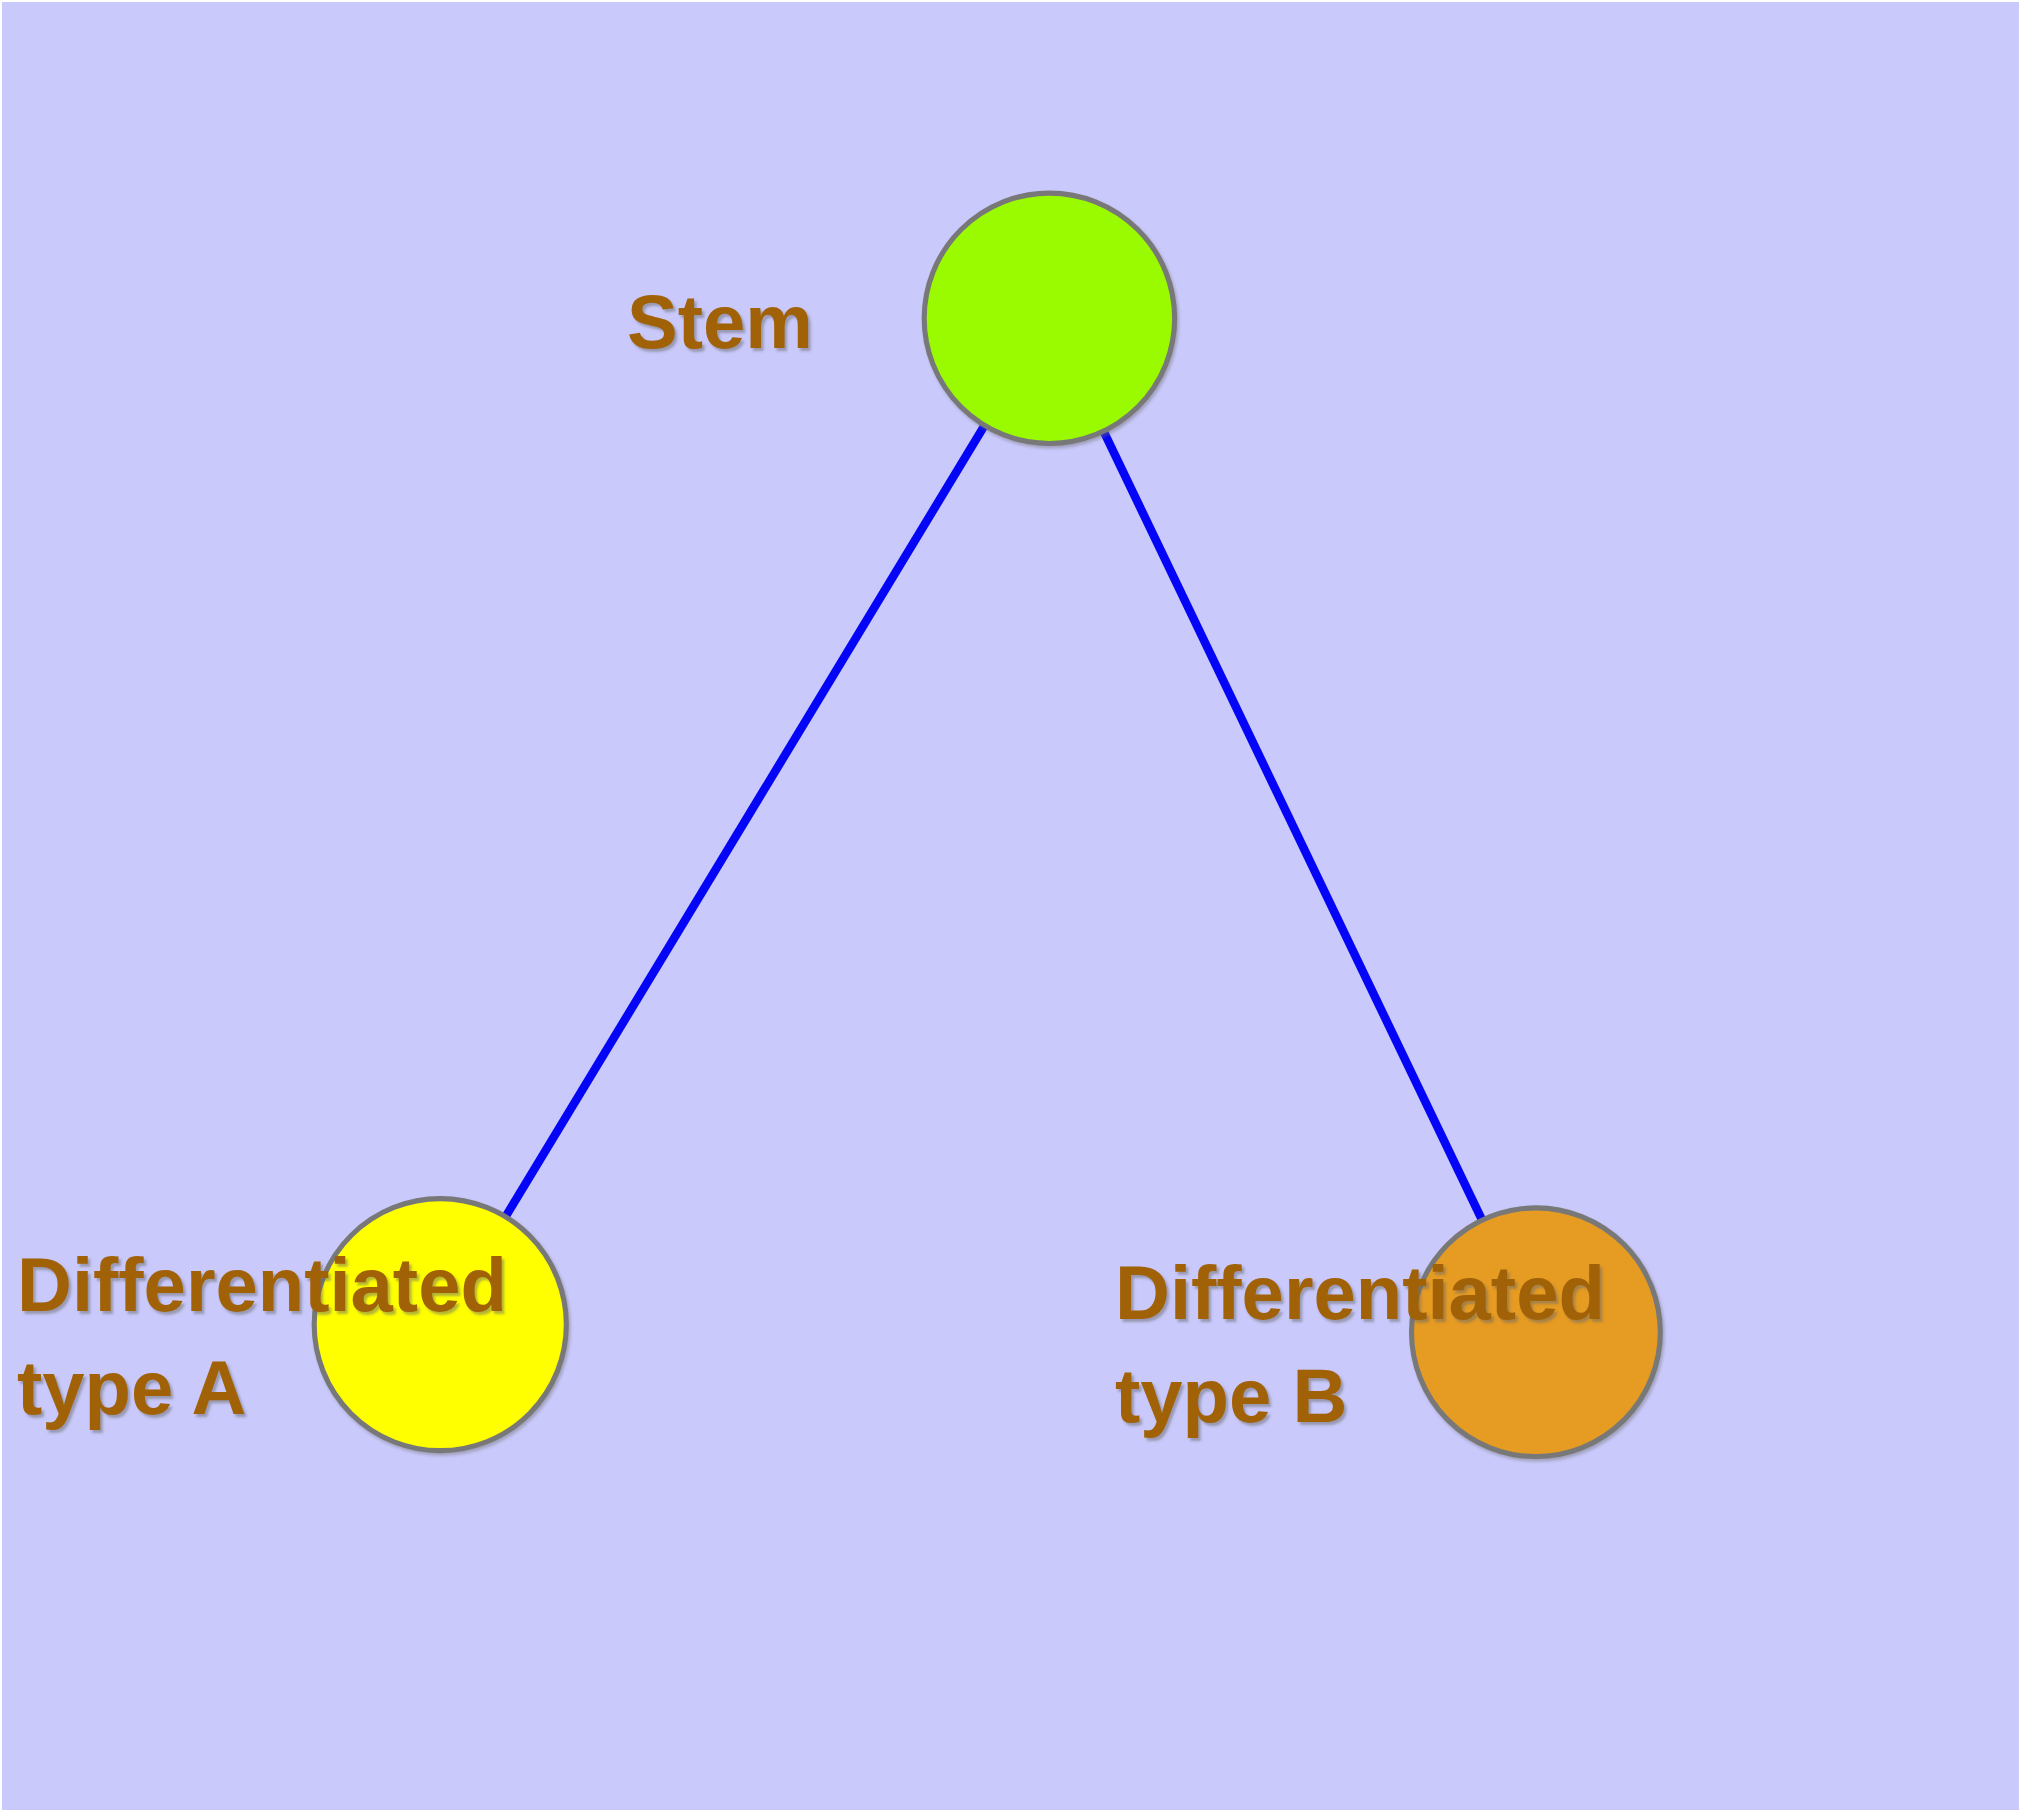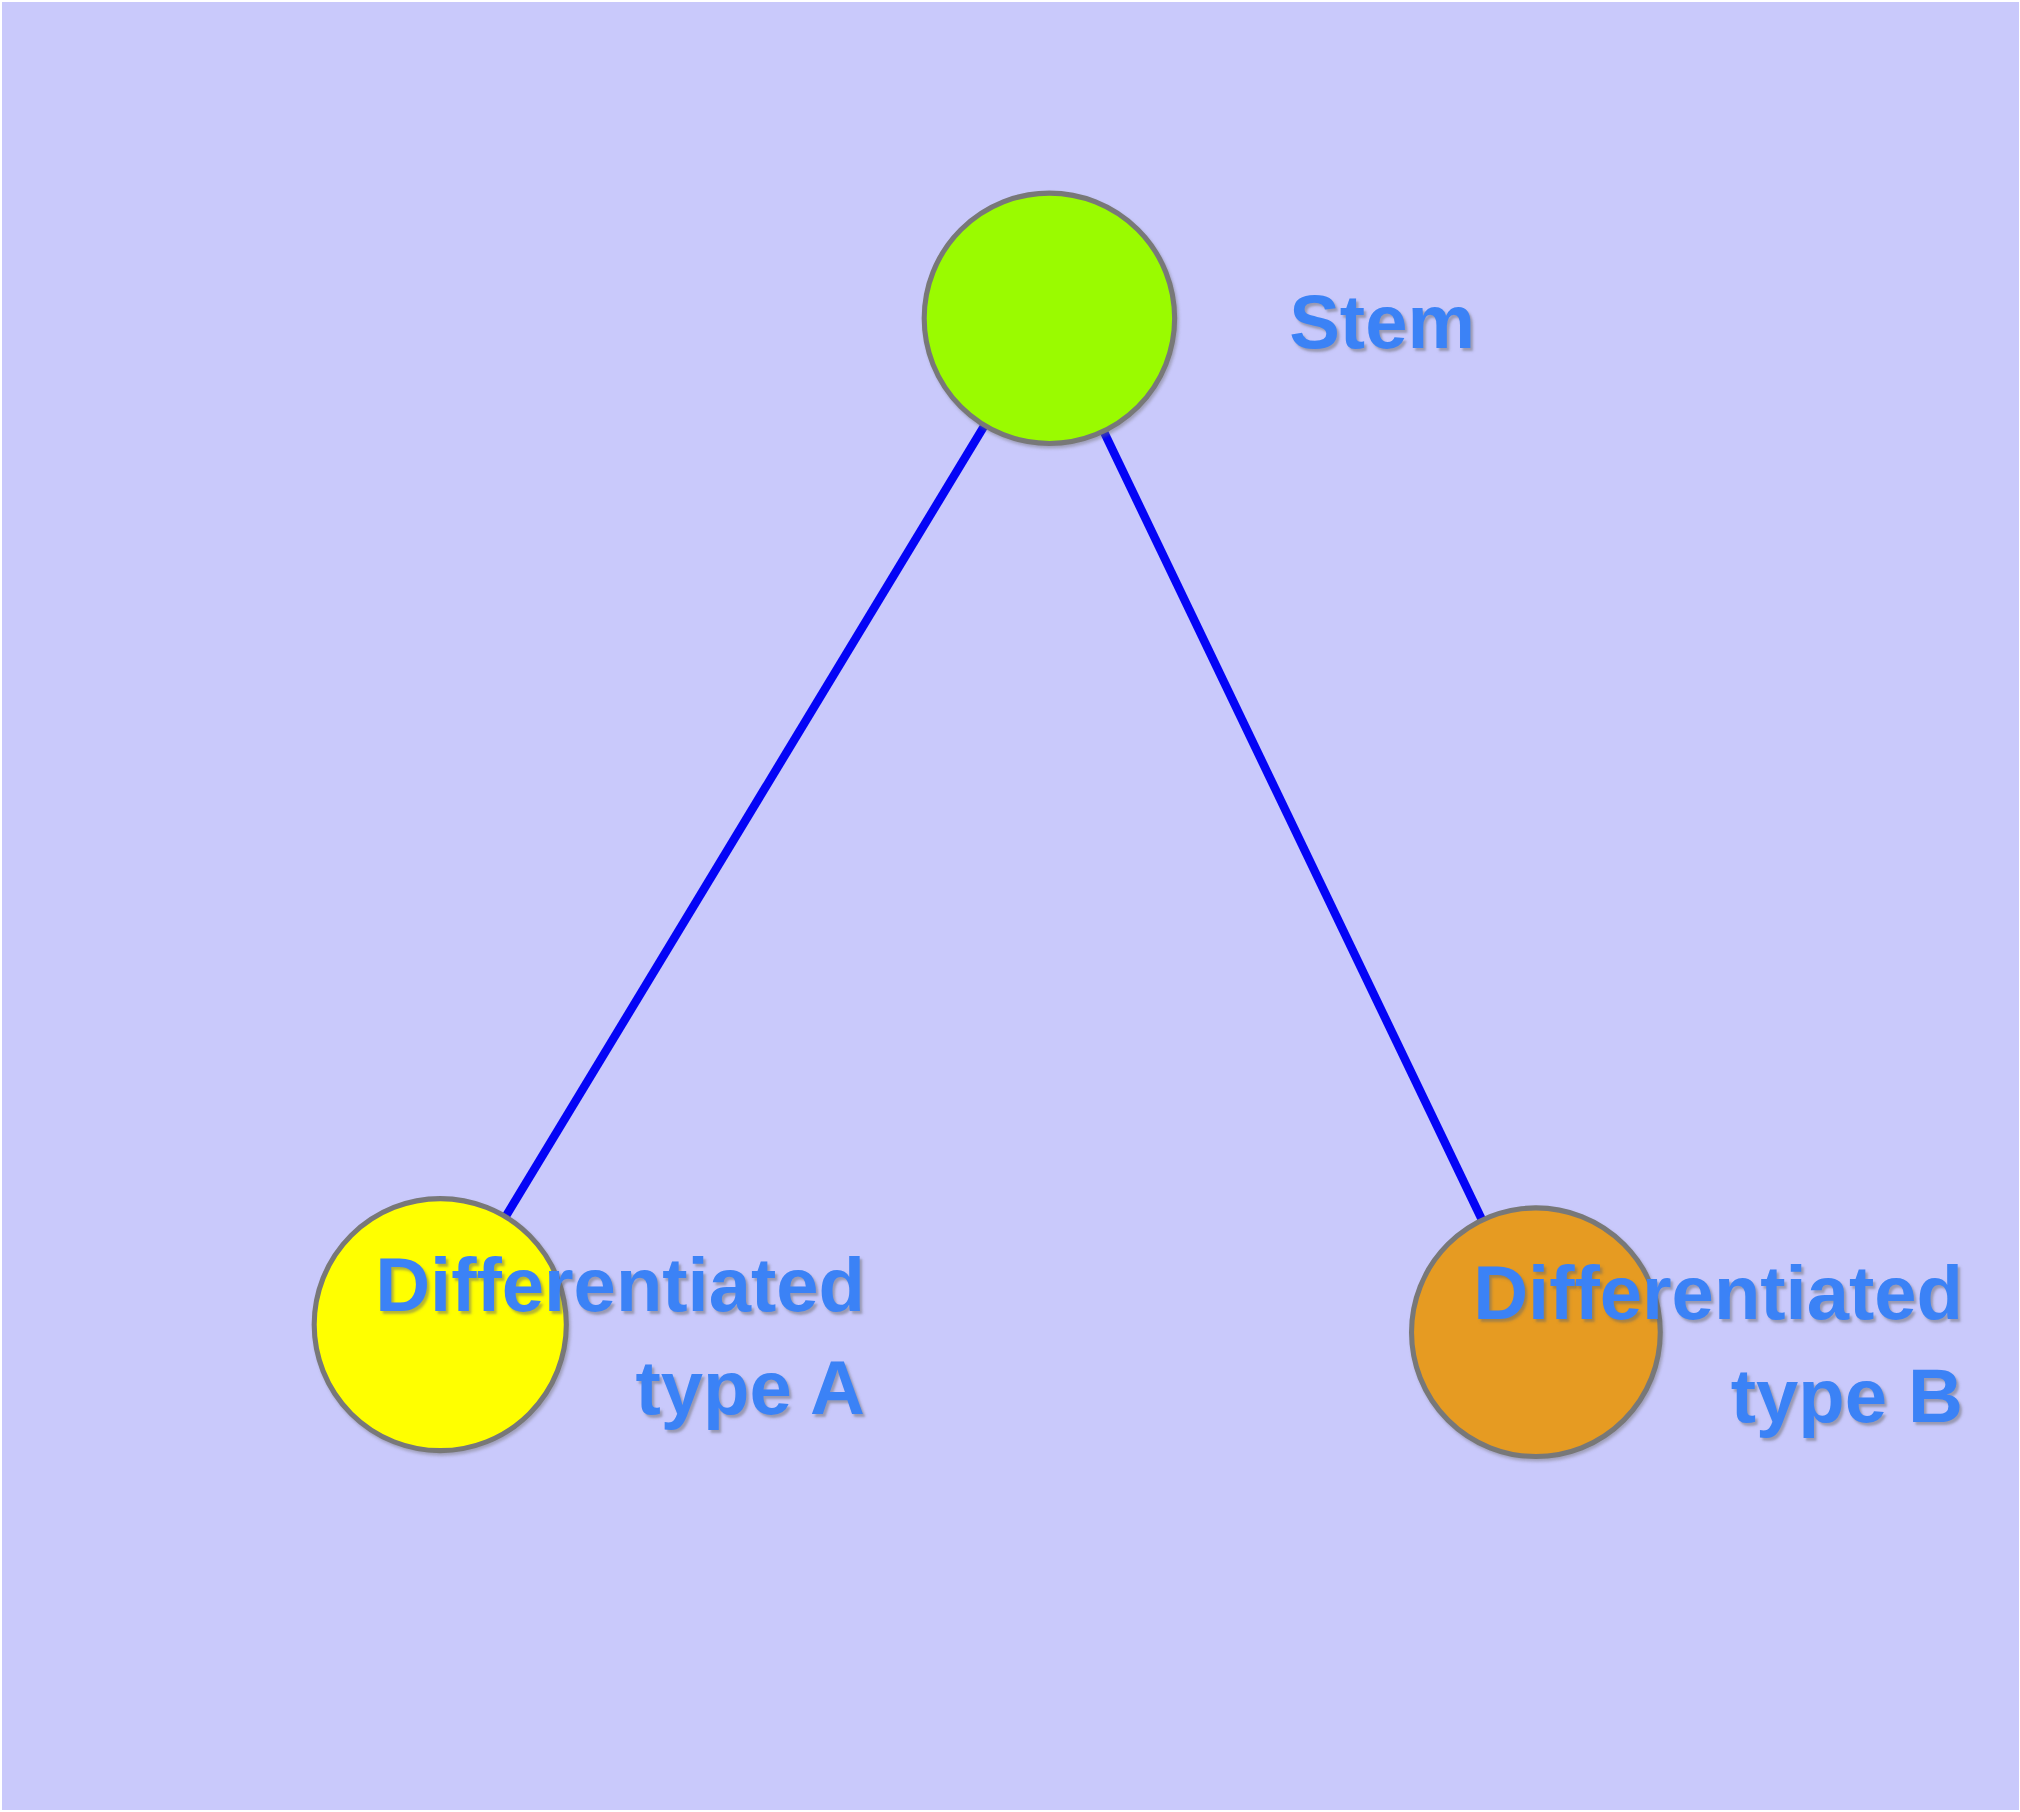--- a/index.html
+++ b/index.html
@@ -34,25 +34,25 @@
     fill: none;
   }
   .graph-node {
     stroke-width: 6px;
     filter: drop-shadow(2px 3px 2px rgba(110,110,110,0.45));
   }
   .node-label {
     position: absolute;
     transform: translate(-50%, -50%);
     width: 848px;
-    text-align: right;
+    text-align: left;
     font-weight: bold;
     font-size: 76px;
     line-height: 103px;
-    color: #3b82f6;
+    color: #a16207;
     white-space: pre-line;
     text-shadow: 2.5px 3.4px 2.5px rgba(105,105,105,0.5);
     pointer-events: none;
   }
 </style>
 </head>
 <body>
 
 <div class="screen">
   <div class="plot-canvas">

